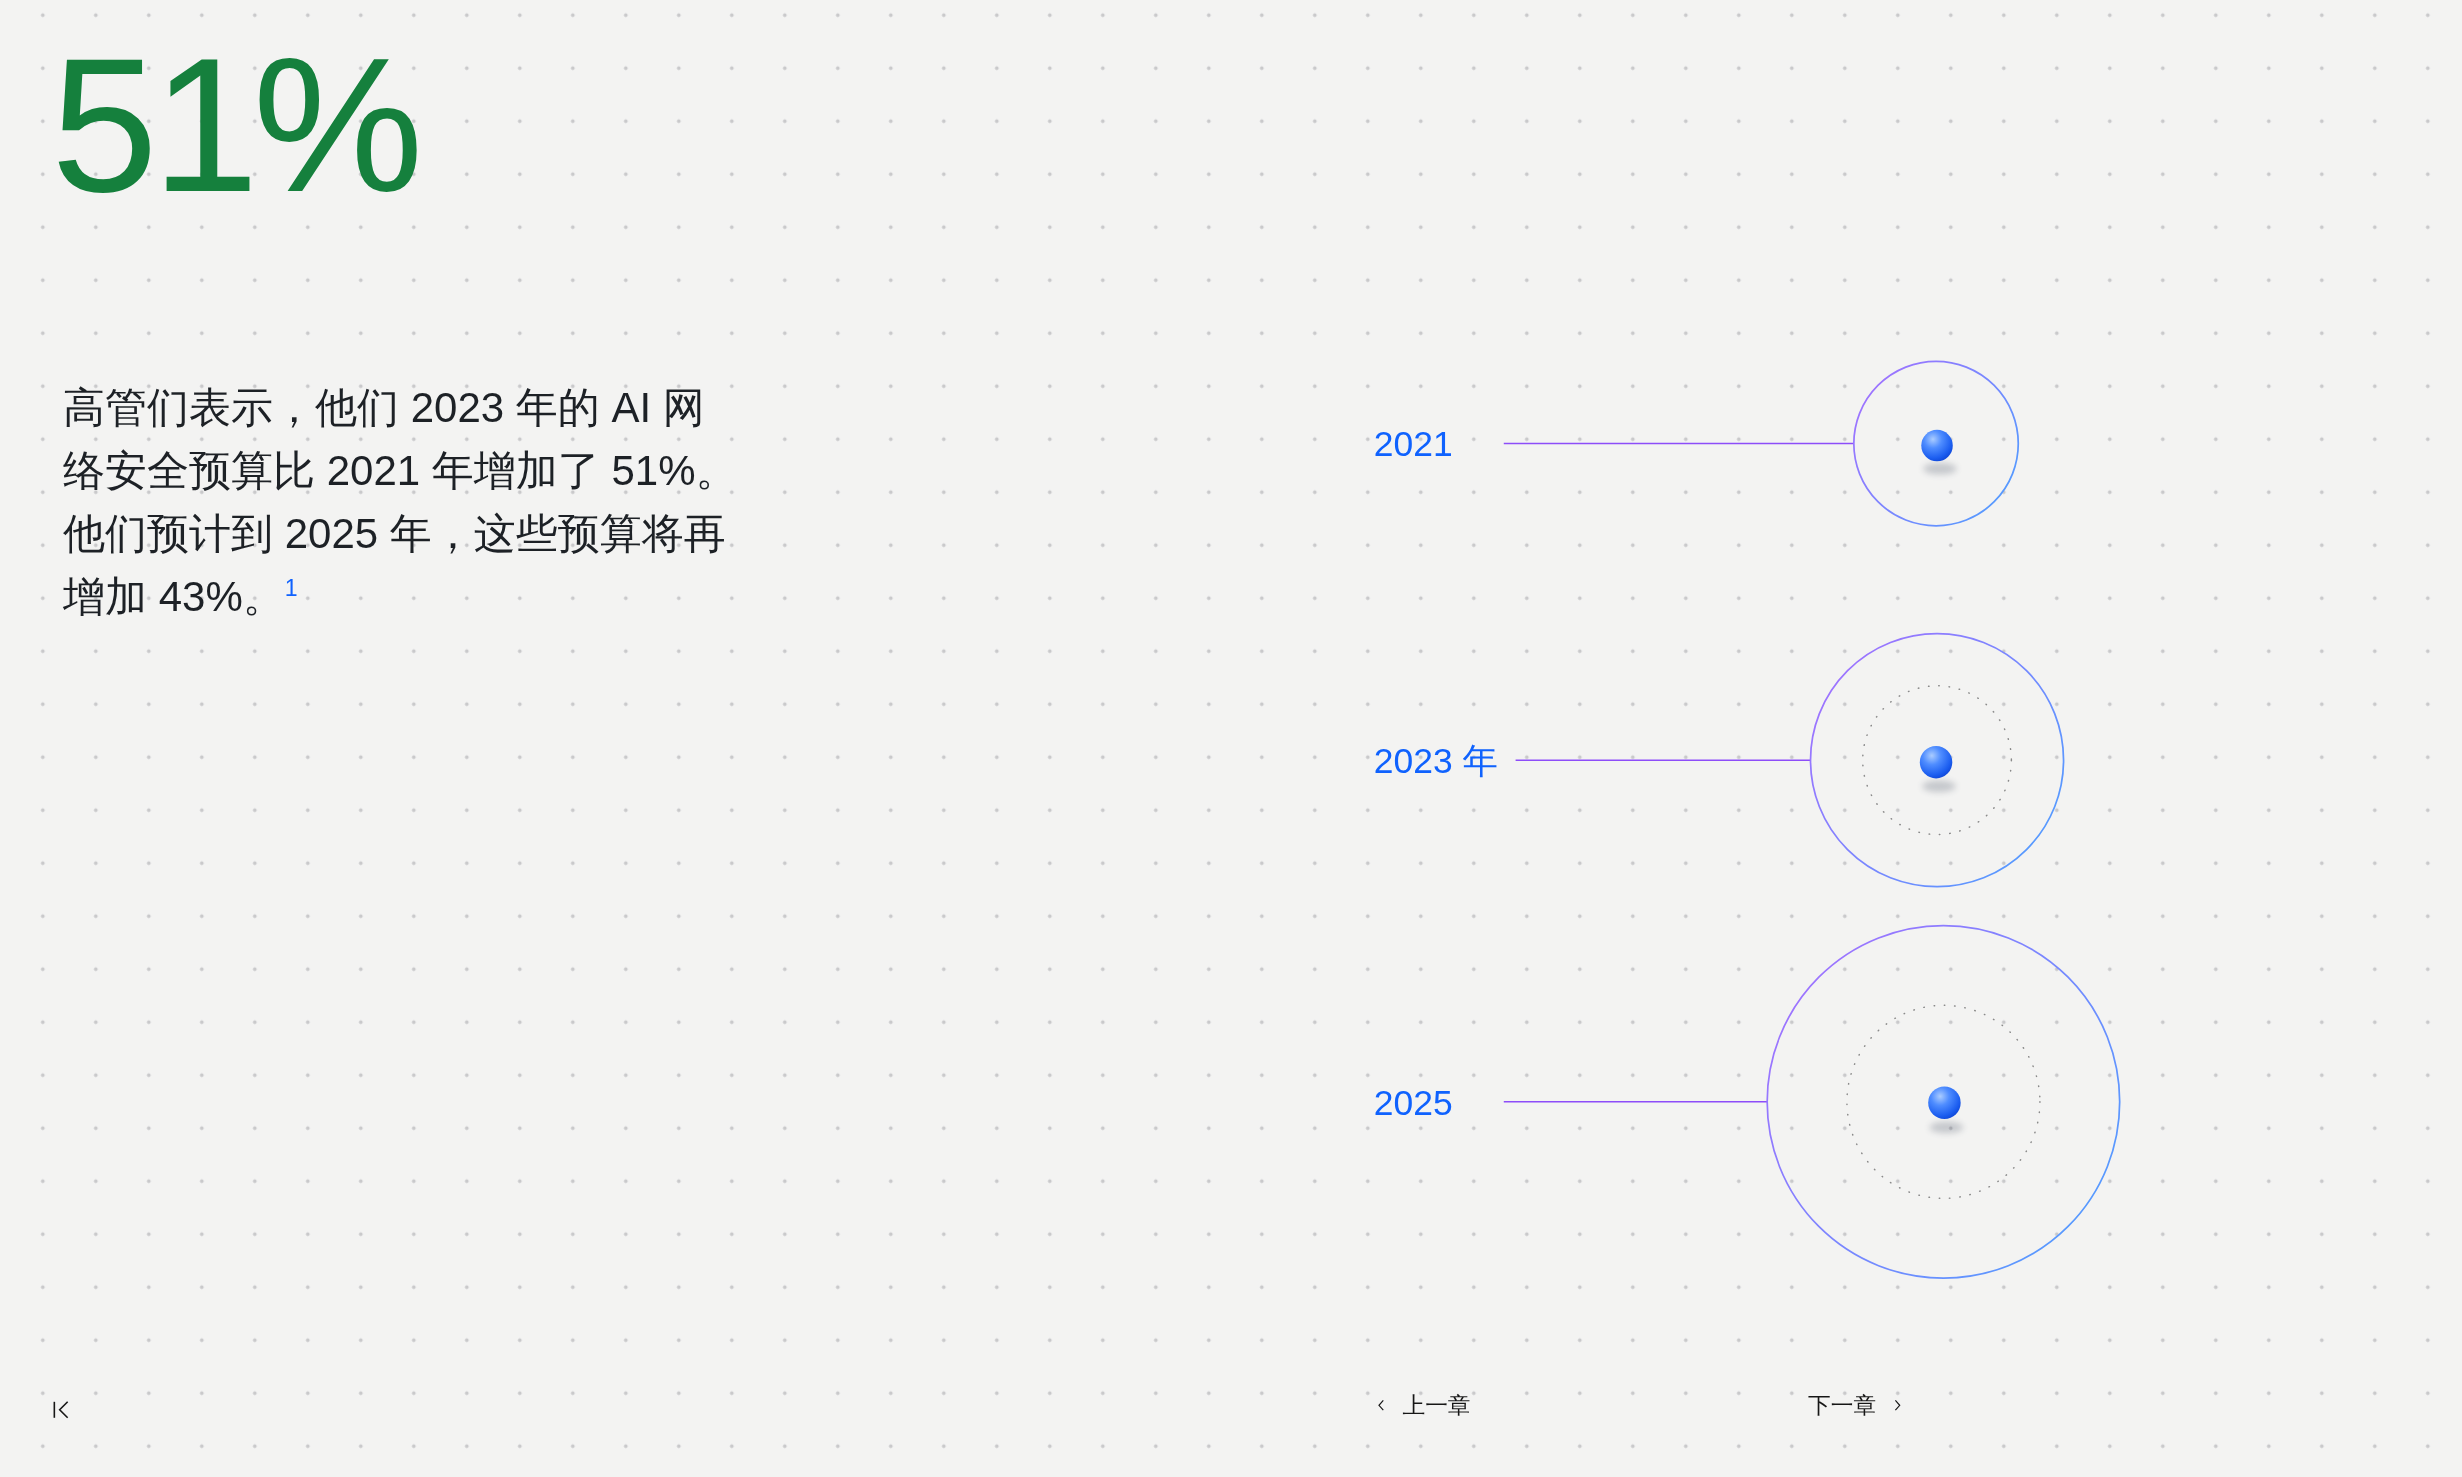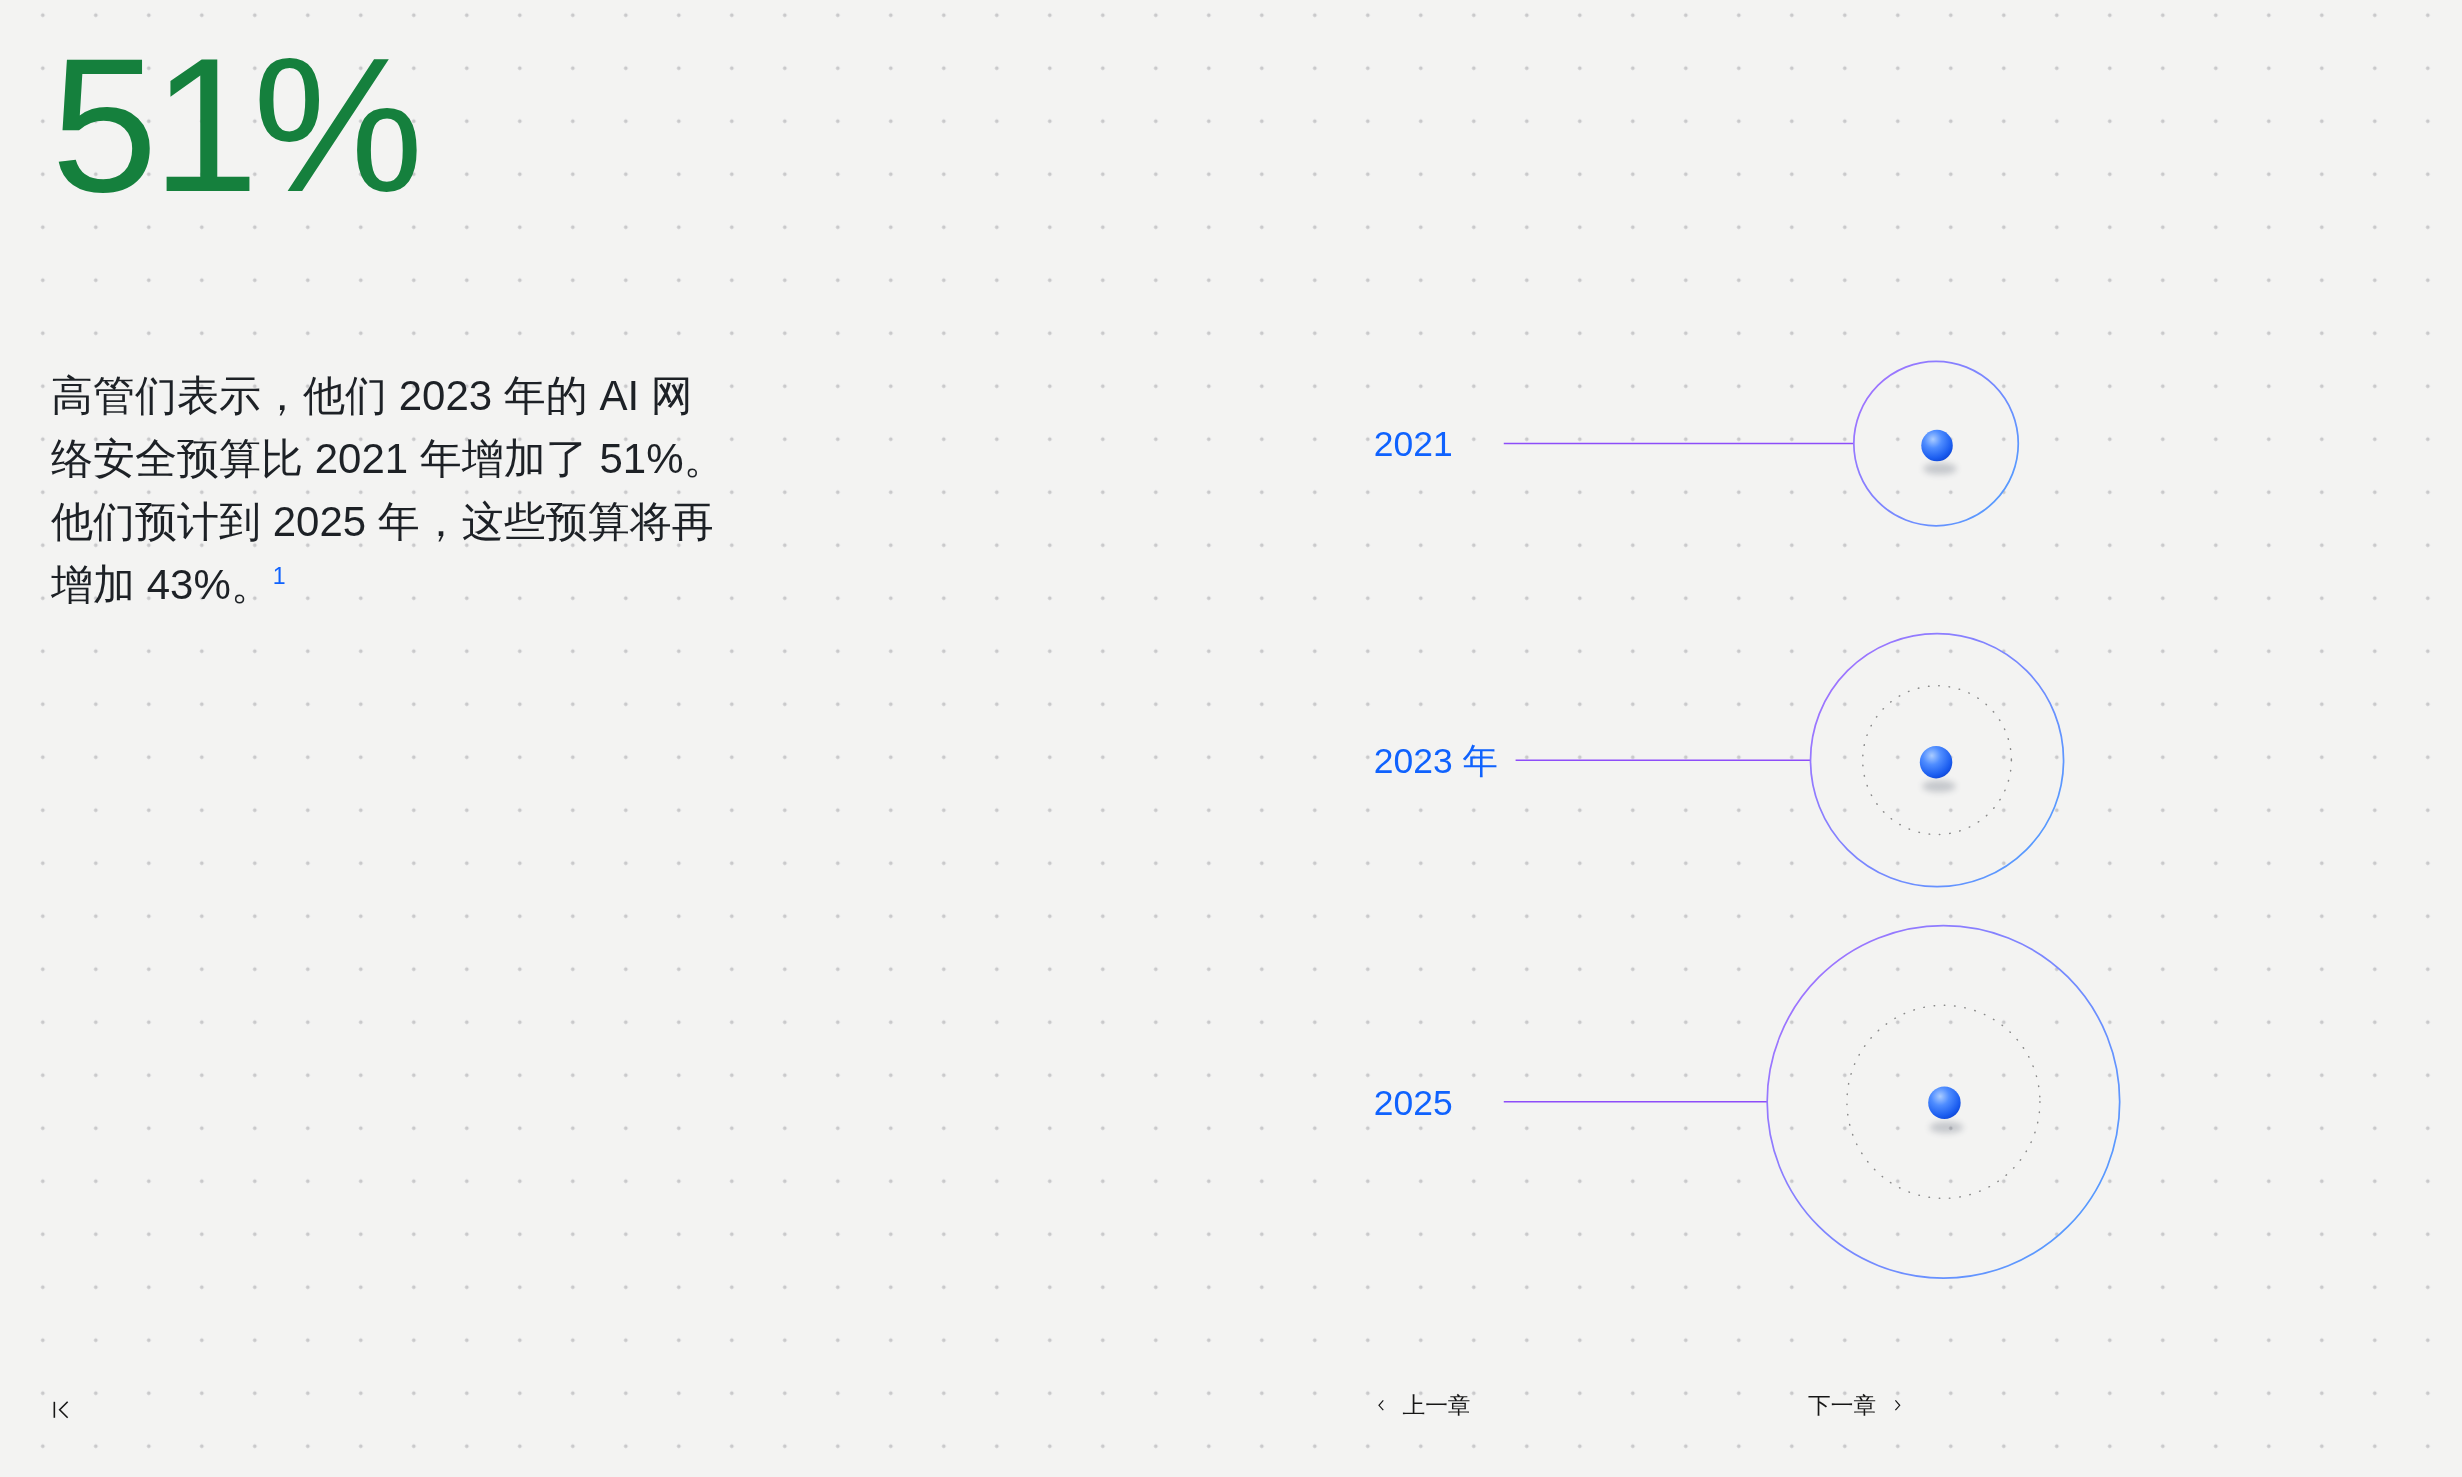--- a/index.html
+++ b/index.html
@@ -17,21 +17,21 @@
     background-size: 53px 53px;
     background-position: 16.3px -11.3px;
   }
   .stat {
     position: absolute; left: 51px; top: 28.6px; margin: 0;
     font-size: 192px; line-height: 1; font-weight: 400;
     letter-spacing: -5.9px;
     color: #15803d;
   }
   .body-copy {
-    position: absolute; left: 51px; top: 364px; margin: 0;
+    position: absolute; left: 51px; top: 364px; margin: 12px;
     font-size: 42px; line-height: 1.5;
     color: #1d2126;
     white-space: pre-line;
     max-width: 837px;
   }
   .footnote {
     color: #0f62fe;
     font-size: 55%;
     vertical-align: super;
     text-decoration: none;

